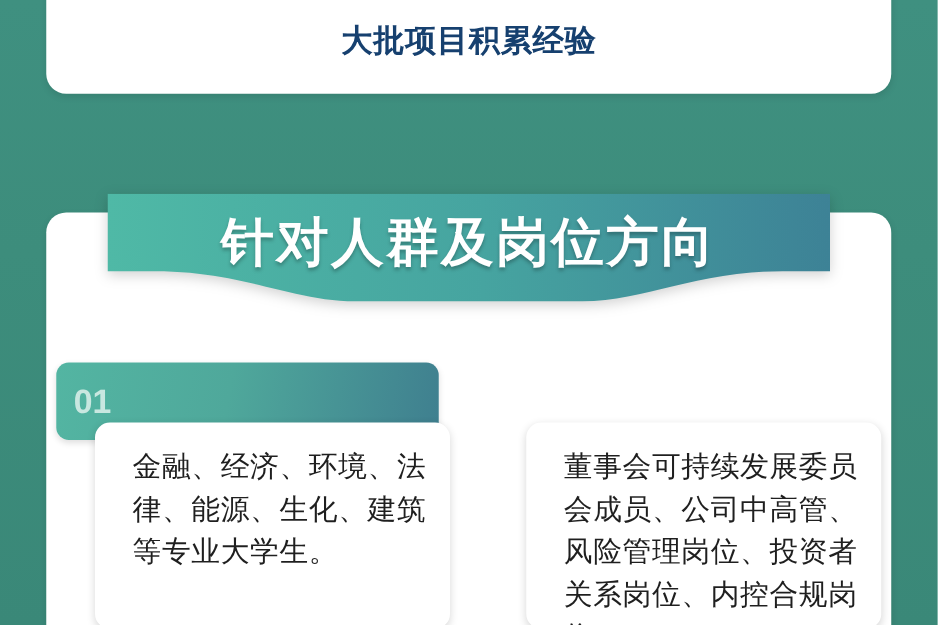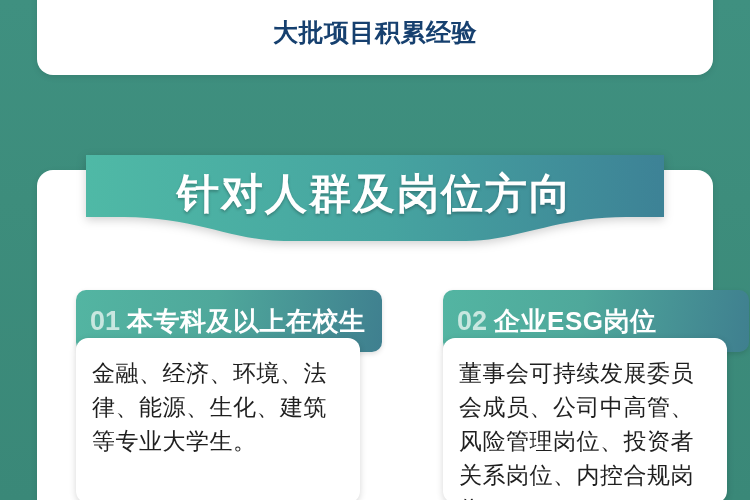--- a/index.html
+++ b/index.html
@@ -113,21 +113,20 @@
     position: relative;
     width: 306px;
     height: 62px;
     border-radius: 10px;
     background: linear-gradient(100deg, #53b5a2 0%, #4fa89b 45%, #3f7f8f 100%);
     display: flex;
     align-items: center;
     padding-left: 14px;
     box-sizing: border-box;
     box-shadow: 0 2px 5px rgba(0,0,0,0.13);
-    margin-left: 31px;
   }
   .item-num {
     font-size: 27px;
     font-weight: bold;
     color: #d9efe9;
     opacity: 0.88;
     margin-right: 7px;
     letter-spacing: 0px;
   }
   .item-title {
@@ -148,20 +147,21 @@
     box-shadow: 0 2px 7px rgba(0,0,0,0.16);
     padding: 18px 16px 0 16px;
     box-sizing: border-box;
   }
   .item-text {
     font-size: 23px;
     line-height: 34px;
     color: #1f1f1f;
     letter-spacing: 0.5px;
     white-space: pre-wrap;
+    margin-left: 14px;
   }
 </style>
 </head>
 <body>
 
 <div id="root">
 
   <div class="top-card">
     <div class="top-card-row">
       <div class="top-card-cell">
@@ -184,32 +184,27 @@
       <path d="M0,0 L578,0 L578,62 L540,62 C470,62 430,86 380,86 L198,86 C148,86 108,62 38,62 L0,62 Z" fill="url(#bannerGrad)"></path>
     </svg>
     <div class="banner-text">针对人群及岗位方向</div>
   </div>
 
   <div class="items">
 
     <div class="item-col">
       <div class="item-head">
         <span class="item-num">01</span>
-        <span class="item-title">本专科及以上在校生</span>
       </div>
       <div class="item-body">
         <div class="item-text">金融、经济、环境、法律、能源、生化、建筑等专业大学生。</div>
       </div>
     </div>
 
     <div class="item-col">
-      <div class="item-head">
-        <span class="item-num">02</span>
-        <span class="item-title">企业ESG岗位</span>
-      </div>
       <div class="item-body">
         <div class="item-text">董事会可持续发展委员会成员、公司中高管、风险管理岗位、投资者关系岗位、内控合规岗位</div>
       </div>
     </div>
 
   </div>
 
 </div>
 
 </body></html>

